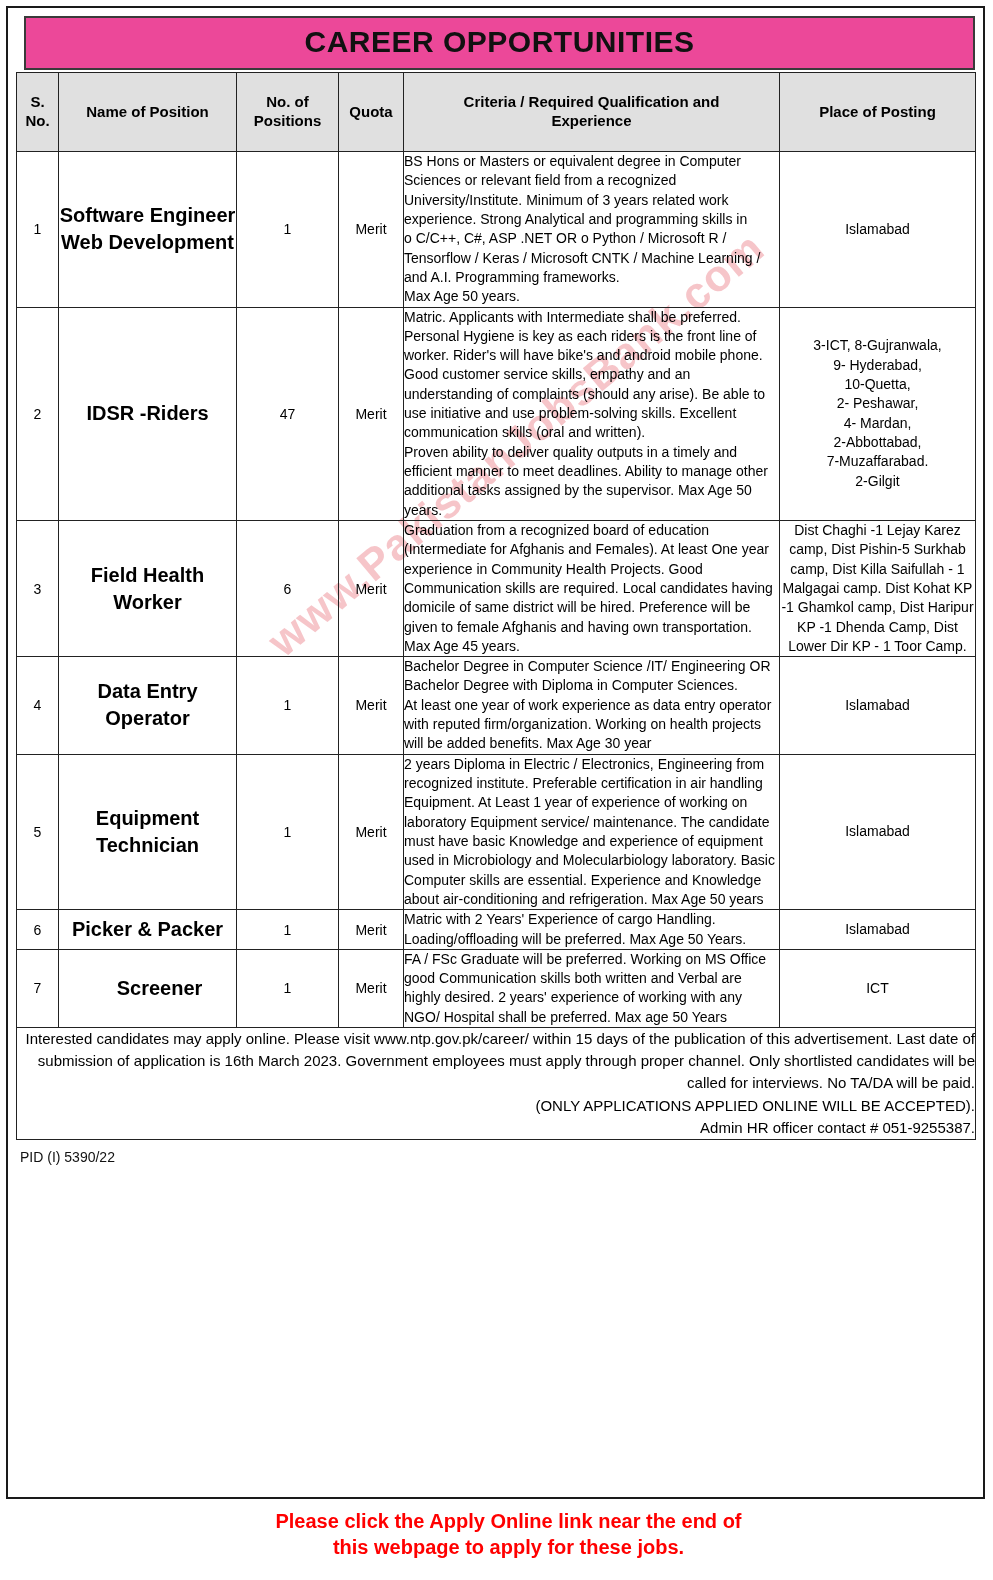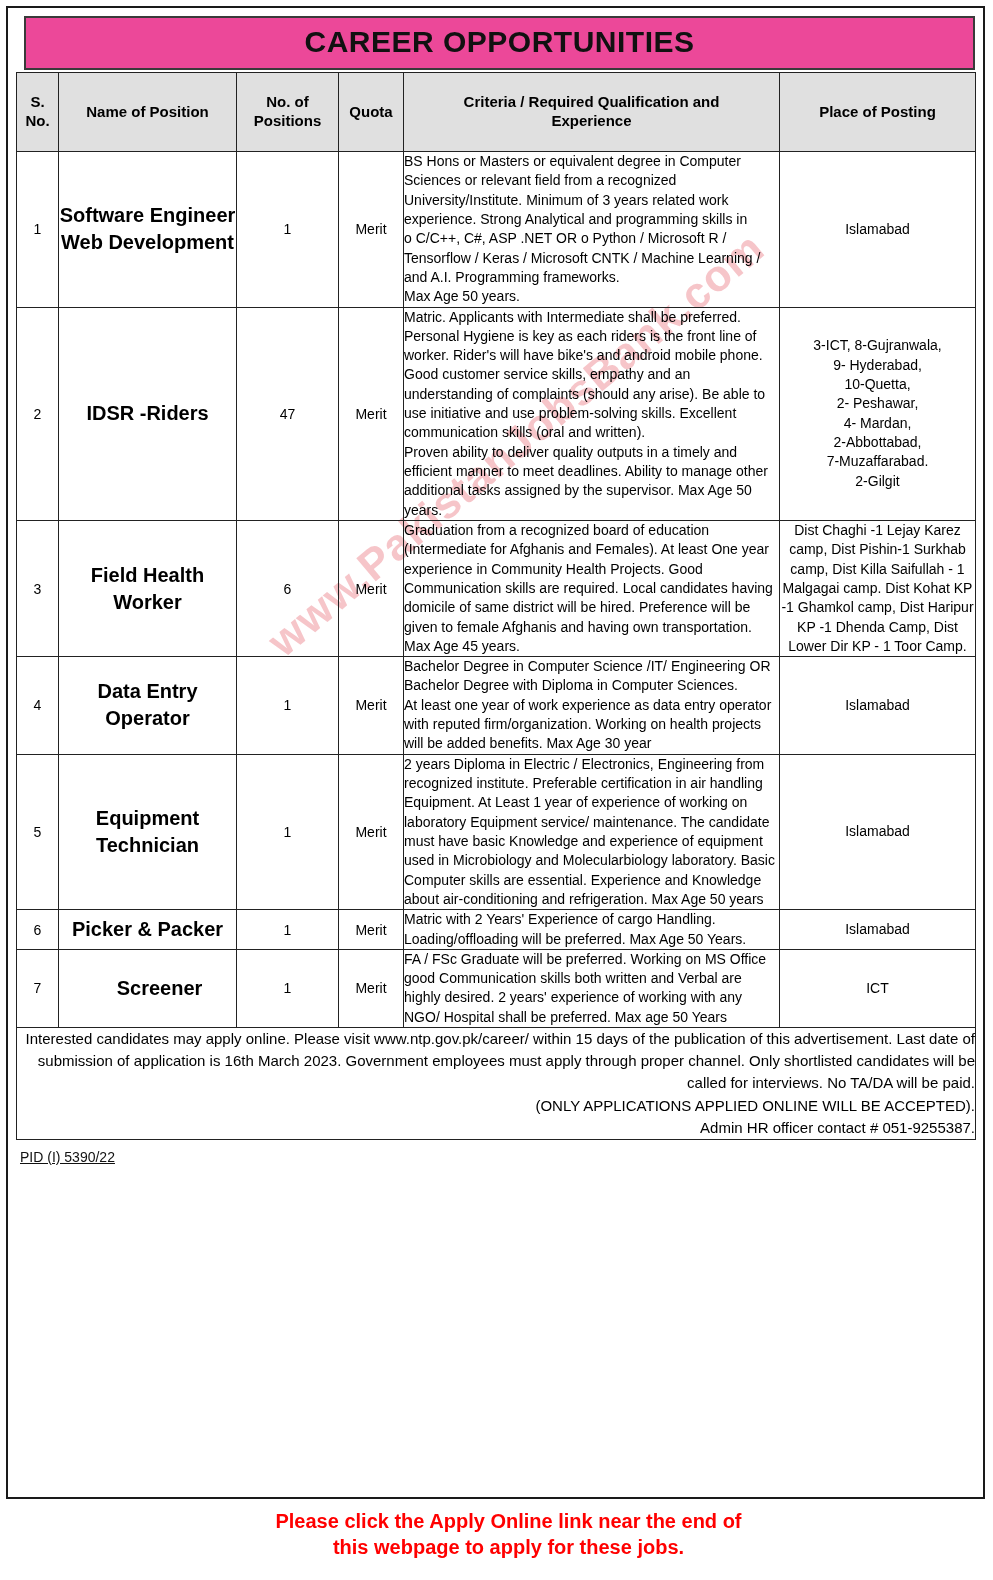--- a/index.html
+++ b/index.html
@@ -149,21 +149,20 @@
     line-height: 1.48;
     padding: 9px 22px 10px 22px;
     white-space: pre-line;
   }
 
   
   #pid-line {
     font-size: 14px;
     padding: 9px 4px 0 4px;
     color: #111111;
-    text-decoration: underline;
   }
 
   
   #apply-notice {
     position: absolute;
     left: 12px;
     top: 1508px;
     width: 993px;
     text-align: center;
     font-size: 20px;
@@ -236,21 +235,21 @@
 2-Abbottabad,
 7-Muzaffarabad.
 2-Gilgit</td>
         </tr>
         <tr>
           <td class="sno">3</td>
           <td class="pname" style="white-space:pre-line;">Field Health Worker</td>
           <td class="npos">6</td>
           <td class="quota">Merit</td>
           <td class="criteria">Graduation from a recognized board of education (Intermediate for Afghanis and Females). At least One year experience in Community Health Projects. Good Communication skills are required. Local candidates having domicile of same district will be hired. Preference will be given to female Afghanis and having own transportation. Max Age 45 years.</td>
-          <td class="place">Dist Chaghi -1 Lejay Karez camp, Dist Pishin-1 Surkhab camp, Dist Killa Saifullah - 1 Malgagai camp. Dist Kohat KP -1 Ghamkol camp, Dist Haripur KP -1 Dhenda Camp, Dist Lower Dir KP - 1 Toor Camp.</td>
+          <td class="place">Dist Chaghi -1 Lejay Karez camp, Dist Pishin-5 Surkhab camp, Dist Killa Saifullah - 1 Malgagai camp. Dist Kohat KP -1 Ghamkol camp, Dist Haripur KP -1 Dhenda Camp, Dist Lower Dir KP - 1 Toor Camp.</td>
         </tr>
         <tr>
           <td class="sno">4</td>
           <td class="pname" style="white-space:pre-line;">Data Entry
 Operator</td>
           <td class="npos">1</td>
           <td class="quota">Merit</td>
           <td class="criteria">Bachelor Degree in Computer Science /IT/ Engineering OR Bachelor Degree with Diploma in Computer Sciences.
 At least one year of work experience as data entry operator with reputed firm/organization. Working on health projects will be added benefits.  Max Age 30 year</td>
           <td class="place">Islamabad</td>

